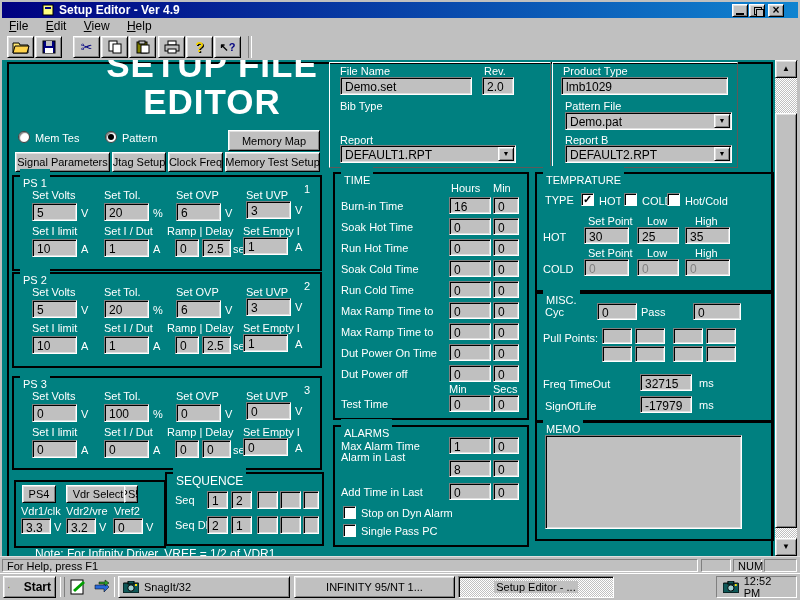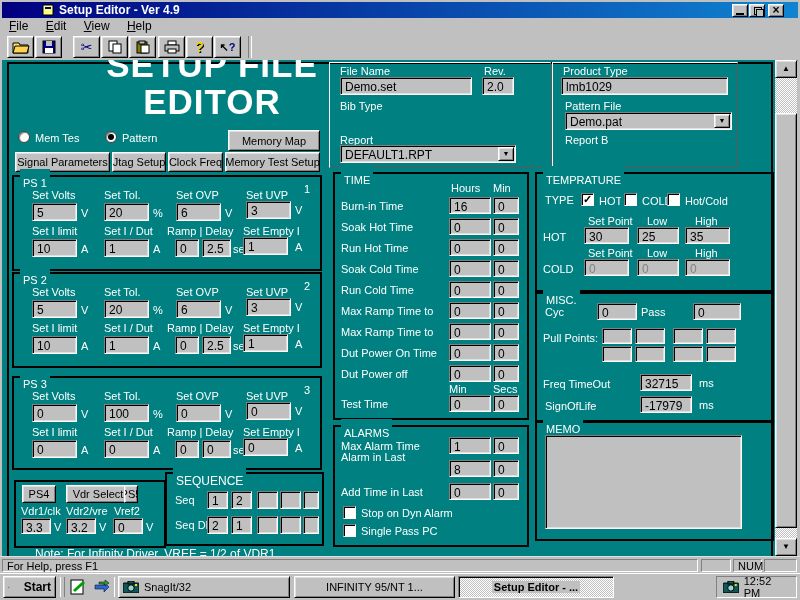--- a/index.html
+++ b/index.html
@@ -47,21 +47,21 @@
     box-sizing:border-box;font-size:8px;line-height:15px;text-align:center;color:#000}
   .sb-thumb{position:absolute;left:0;width:22px;background:#c0c0c0;border:1px solid;
     border-color:#fff #000 #000 #fff;box-shadow:inset 1px 1px 0 #dfdfdf,inset -1px -1px 0 #808080;box-sizing:border-box}
   
   .statusbar{position:absolute;left:0;top:556px;width:800px;height:17px;background:#c0c0c0;border-top:1px solid #dfdfdf;font-size:11px;color:#000}
   .spanel{position:absolute;top:2px;height:13px;border:1px solid;border-color:#808080 #fff #fff #808080;box-sizing:border-box;padding:0 4px;white-space:nowrap}
   .taskbar{position:absolute;left:0;top:573px;width:800px;height:27px;background:#c0c0c0;border-top:1px solid #fff}
   .task{position:absolute;top:2px;height:22px;background:#c0c0c0;border:1px solid;border-color:#fff #000 #000 #fff;
     box-shadow:inset 1px 1px 0 #dfdfdf,inset -1px -1px 0 #808080;box-sizing:border-box;display:flex;align-items:center;
     font-size:11px;color:#000;padding:0 4px;overflow:hidden;white-space:nowrap}
-  .task.active{border-color:#808080 #fff #fff #808080;box-shadow:inset 1px 1px 0 #000;font-weight:bold;
+  .task.active{border-color:#808080 #fff #fff #808080;box-shadow:inset 1px 1px 0 #000;font-weight:normal;
     background-image:repeating-conic-gradient(#fff 0% 25%,#c0c0c0 0% 50%);background-size:2px 2px;justify-content:center}
   .tb-handle{position:absolute;top:3px;width:3px;height:20px;border-left:1px solid #fff;border-right:1px solid #808080}
   .tray{position:absolute;top:2px;height:22px;border:1px solid;border-color:#808080 #fff #fff #808080;
     box-sizing:border-box;display:flex;align-items:center;font-size:11px;color:#000;padding:0 6px;gap:5px}
   .banner{position:absolute;left:50px;top:-14px;width:320px;text-align:center;color:#fff;
     font-size:35px;font-weight:bold;line-height:37px;letter-spacing:1px}
 </style>
 </head>
 <body>
 
@@ -162,20 +162,21 @@
   <span class="w" style="left:561px;top:5px">Product Type</span>
   <div class="fld" style="left:559px;top:17px;width:167px">lmb1029</div>
 
   <span class="w" style="left:338px;top:40px">Bib Type</span>
   <span class="w" style="left:563px;top:40px">Pattern File</span>
   <div class="fld" style="left:563px;top:52px;width:167px"><span>Demo.pat</span><span class="combo-btn">▼</span></div>
 
   <span class="w" style="left:338px;top:74px">Report</span>
   <div class="fld" style="left:338px;top:85px;width:176px"><span>DEFAULT1.RPT</span><span class="combo-btn">▼</span></div>
   <span class="w" style="left:563px;top:74px">Report B</span>
+  <div class="fld" style="left:563px;top:85px;width:167px"><span>DEFAULT2.RPT</span><span class="combo-btn">▼</span></div>
 
   <div class="grp" style="left:10px;top:115px;width:306px;height:92px">
     <span class="cap">PS 1</span>
     <span class="w" style="left:290px;top:6px">1</span>
     <span class="w" style="left:18px;top:12px">Set Volts</span>
     <span class="w" style="left:90px;top:12px">Set Tol.</span>
     <span class="w" style="left:162px;top:12px">Set OVP</span>
     <span class="w" style="left:232px;top:12px">Set UVP</span>
     <div class="fld" style="left:18px;top:26px;width:45px">5</div>
     <span class="w" style="left:67px;top:30px">V</span>

